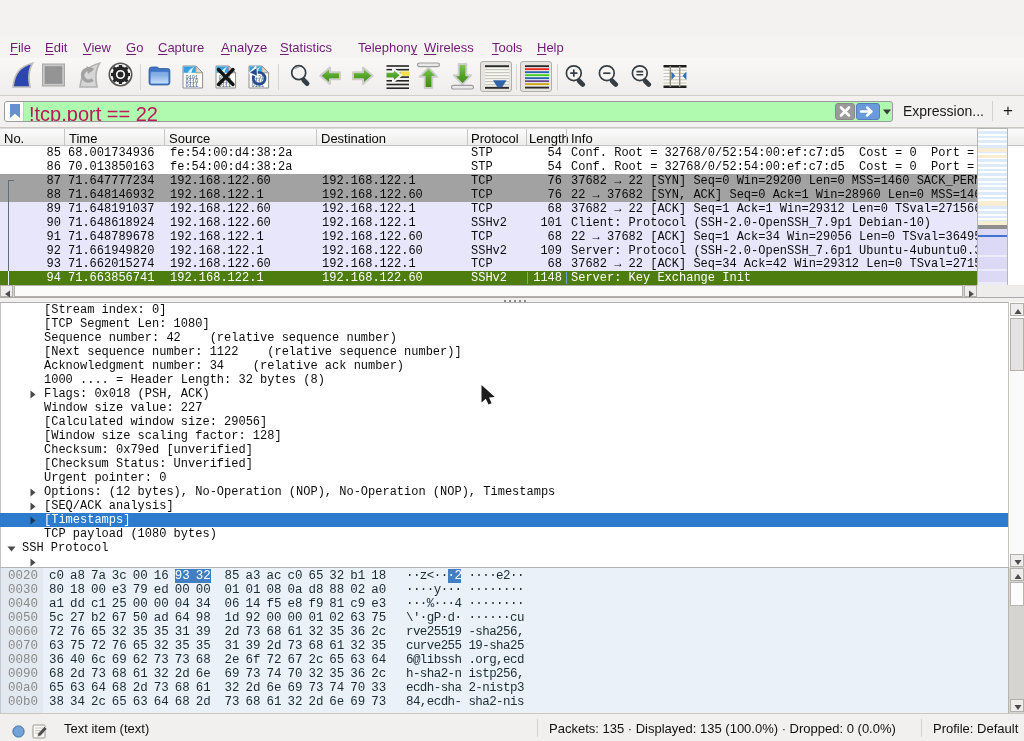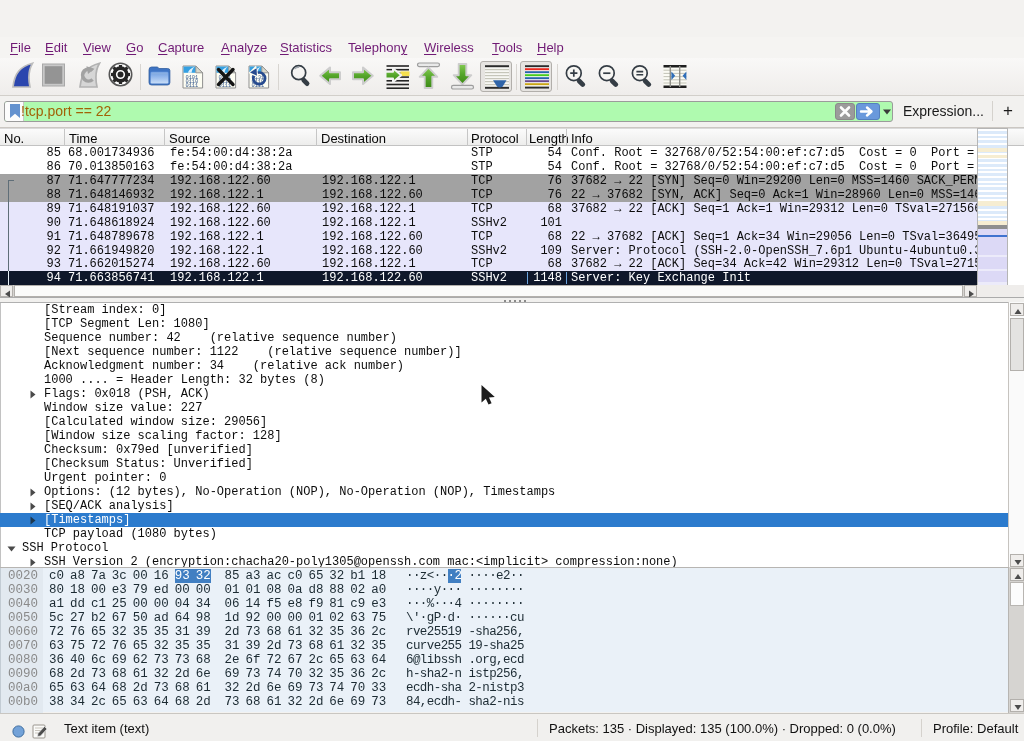--- a/index.html
+++ b/index.html
@@ -25,41 +25,41 @@
   background:linear-gradient(#f9f8f7,#efedeb); border-bottom:1px solid #d2cfca; }
 .tbsep { position:absolute; top:6px; width:1px; height:26px; background:#d8d5d1; }
 .ticon { position:absolute; top:6px; z-index:2; }
 
 
 #filterbar { position:absolute; left:0; top:96px; width:1024px; height:32px; background:#f2f1ef;
   border-bottom:1px solid #cbc7c2; }
 #filterfield { position:absolute; left:4px; top:5px; width:889px; height:21px; background:#affaaf;
   border:1px solid #9b9b9b; border-radius:3px; overflow:hidden; }
 #bookmark { position:absolute; left:0; top:0; width:19px; height:19px; background:#fcfcfc; border-right:1px solid #c8c8c8; }
-#ftext { position:absolute; left:16px; top:1px; font-size:14px; color:#a16207; }
+#ftext { position:absolute; left:24px; top:1px; font-size:20px; color:#be185d; }
 #expr { position:absolute; left:903px; top:7px; font-size:14px; color:#1a1a1a; }
 #fplus { position:absolute; left:1003px; top:5px; font-size:17px; color:#1a1a1a; }
 #fsep2 { position:absolute; left:992px; top:5px; width:1px; height:20px; background:#d5d2cd; }
 
 
 #plist { position:absolute; left:0; top:128px; width:1024px; height:169px; background:#fff; }
 #plheader { position:absolute; left:0; top:0; width:1024px; height:18px;
   background:linear-gradient(#fbfbfb,#ededec); border-bottom:1px solid #c2c2c2; border-top:1px solid #dadada; }
 #plheader .hc { position:absolute; top:1px; height:16px; font-size:13px; color:#060606; padding-top:1px; }
 #plheader .hd { position:absolute; top:0; width:1px; height:17px; background:#c6c6c6; }
 .prow { position:absolute; left:0; width:977px; height:14.2px; font-family:"Liberation Mono", monospace;
   font-size:12px; line-height:14.2px; white-space:pre; color:#0c0c0c; overflow:hidden; }
 .prow span { position:absolute; top:0; }
 .c1 { left:0; width:61px; text-align:right; display:inline-block; }
 .c2 { left:68px; } .c3 { left:170px; } .c4 { left:322px; } .c5 { left:471px; }
 .c6 { left:505px; width:57px; text-align:right; display:inline-block; }
 .c7 { left:571px; }
 .rgray { background:#a2a2a2; }
 .rlav { background:#e7e6fb; }
-.rsel { background:#0f172a; color:#fff; }
+.rsel { background:#4d7c0f; color:#fff; }
 #convline { position:absolute; left:8px; top:52px; width:6px; height:105px; }
 #convline .v { position:absolute; left:0; top:0; width:1px; height:91px; background:#5f6e78; }
 #convline .vw { position:absolute; left:0; top:91px; width:1px; height:14px; background:#e8f1f8; }
 #convline .h { position:absolute; left:0; top:0; width:6px; height:1px; background:#5f6e78; }
 
 
 #minimap { position:absolute; left:977px; top:0; width:31px; height:157px; background:#fff; border:1px solid #b5b5b5; }
 .sbthumb { position:absolute; left:0; width:100%; background:#fcfcfc; border:1px solid #b8b5b1; }
 .arrbtn2 { background:#efedeb; border:1px solid #b3b0ac; }
 
@@ -100,21 +100,21 @@
 
 
 <div id="menubar">
   <span style="left:10px"><u>F</u>ile</span>
   <span style="left:45px"><u>E</u>dit</span>
   <span style="left:83px"><u>V</u>iew</span>
   <span style="left:126px"><u>G</u>o</span>
   <span style="left:158px"><u>C</u>apture</span>
   <span style="left:221px"><u>A</u>nalyze</span>
   <span style="left:280px"><u>S</u>tatistics</span>
-  <span style="left:348px">Telephon<u>y</u></span>
+  <span style="left:358px">Telephon<u>y</u></span>
   <span style="left:424px"><u>W</u>ireless</span>
   <span style="left:492px"><u>T</u>ools</span>
   <span style="left:537px"><u>H</u>elp</span>
 </div>
 
 <div id="toolbar">
 <svg class="ticon" style="left:7px;top:4px" width="27" height="27" viewBox="0 0 27 27">
  <path d="M25.5 1.2 C13.5 4.2 7.5 11 6 25 L23 25 C21 15.5 21.5 8 25.5 1.2 Z" fill="#2b46ae" stroke="#bcbcbc" stroke-width="1.7"></path>
 </svg>
 <svg class="ticon" style="left:42px;top:5px" width="23" height="24" viewBox="0 0 23 24">
@@ -336,21 +336,21 @@
     <div class="hd" style="left:467px"></div>
     <div class="hd" style="left:526px"></div>
     <div class="hd" style="left:566px"></div>
   </div>
   <div id="prows">
       <div class="prow " style="top:18.0px"><span class="c1">85</span><span class="c2">68.001734936</span><span class="c3">fe:54:00:d4:38:2a</span><span class="c4"></span><span class="c5">STP</span><span class="c6">54</span><span class="c7">Conf. Root = 32768/0/52:54:00:ef:c7:d5  Cost = 0  Port = 0x8001</span></div>
 <div class="prow " style="top:31.9px"><span class="c1">86</span><span class="c2">70.013850163</span><span class="c3">fe:54:00:d4:38:2a</span><span class="c4"></span><span class="c5">STP</span><span class="c6">54</span><span class="c7">Conf. Root = 32768/0/52:54:00:ef:c7:d5  Cost = 0  Port = 0x8001</span></div>
 <div class="prow rgray" style="top:45.9px"><span class="c1">87</span><span class="c2">71.647777234</span><span class="c3">192.168.122.60</span><span class="c4">192.168.122.1</span><span class="c5">TCP</span><span class="c6">76</span><span class="c7">37682 → 22 [SYN] Seq=0 Win=29200 Len=0 MSS=1460 SACK_PERM=1</span></div>
 <div class="prow rgray" style="top:59.8px"><span class="c1">88</span><span class="c2">71.648146932</span><span class="c3">192.168.122.1</span><span class="c4">192.168.122.60</span><span class="c5">TCP</span><span class="c6">76</span><span class="c7">22 → 37682 [SYN, ACK] Seq=0 Ack=1 Win=28960 Len=0 MSS=1460</span></div>
 <div class="prow rlav" style="top:73.7px"><span class="c1">89</span><span class="c2">71.648191037</span><span class="c3">192.168.122.60</span><span class="c4">192.168.122.1</span><span class="c5">TCP</span><span class="c6">68</span><span class="c7">37682 → 22 [ACK] Seq=1 Ack=1 Win=29312 Len=0 TSval=2715660</span></div>
-<div class="prow rlav" style="top:87.7px"><span class="c1">90</span><span class="c2">71.648618924</span><span class="c3">192.168.122.60</span><span class="c4">192.168.122.1</span><span class="c5">SSHv2</span><span class="c6">101</span></div>
+<div class="prow rlav" style="top:87.7px"><span class="c1">90</span><span class="c2">71.648618924</span><span class="c3">192.168.122.60</span><span class="c4">192.168.122.1</span><span class="c5">SSHv2</span><span class="c6">101</span><span class="c7">Client: Protocol (SSH-2.0-OpenSSH_7.9p1 Debian-10)</span></div>
 <div class="prow rlav" style="top:101.6px"><span class="c1">91</span><span class="c2">71.648789678</span><span class="c3">192.168.122.1</span><span class="c4">192.168.122.60</span><span class="c5">TCP</span><span class="c6">68</span><span class="c7">22 → 37682 [ACK] Seq=1 Ack=34 Win=29056 Len=0 TSval=36495</span></div>
 <div class="prow rlav" style="top:115.5px"><span class="c1">92</span><span class="c2">71.661949820</span><span class="c3">192.168.122.1</span><span class="c4">192.168.122.60</span><span class="c5">SSHv2</span><span class="c6">109</span><span class="c7">Server: Protocol (SSH-2.0-OpenSSH_7.6p1 Ubuntu-4ubuntu0.3)</span></div>
 <div class="prow rlav" style="top:129.4px"><span class="c1">93</span><span class="c2">71.662015274</span><span class="c3">192.168.122.60</span><span class="c4">192.168.122.1</span><span class="c5">TCP</span><span class="c6">68</span><span class="c7">37682 → 22 [ACK] Seq=34 Ack=42 Win=29312 Len=0 TSval=2715</span></div>
 <div class="prow rsel" style="top:143.4px"><span class="c1">94</span><span class="c2">71.663856741</span><span class="c3">192.168.122.1</span><span class="c4">192.168.122.60</span><span class="c5">SSHv2</span><span class="c6">1148</span><span class="c7">Server: Key Exchange Init</span><span style="position:absolute;left:527px;top:1px;width:1px;height:12px;background:#6ba3de"></span><span style="position:absolute;left:566px;top:1px;width:1px;height:12px;background:#6ba3de"></span></div>
     </div>
 <div id="convline">
       <div class="v"></div>
       <div class="vw"></div>
       <div class="h"></div>
     </div>
@@ -410,21 +410,21 @@
         </svg><span style="position:absolute;left:44px">[SEQ/ACK analysis]</span></div>
 <div class="dline dsel" style="top:210.25px"><svg style="position:absolute;left:29px;top:3px" width="8" height="9">
           <path d="M1.5 0.5 L6.5 4.5 L1.5 8.5 Z" fill="#1c3850"></path>
         </svg><span style="position:absolute;left:44px">[Timestamps]</span></div>
 <div class="dline " style="top:224.30px"><span style="position:absolute;left:44px">TCP payload (1080 bytes)</span></div>
 <div class="dline " style="top:238.35px"><svg style="position:absolute;left:7px;top:4px" width="9" height="8">
           <path d="M0.5 1.5 L8.5 1.5 L4.5 6.5 Z" fill="#4a4a4a"></path>
         </svg><span style="position:absolute;left:22px">SSH Protocol</span></div>
 <div class="dline " style="top:252.40px"><svg style="position:absolute;left:29px;top:3px" width="8" height="9">
           <path d="M1.5 0.5 L6.5 4.5 L1.5 8.5 Z" fill="#4a4a4a"></path>
-        </svg><span style="position:absolute;left:44px">SSH Version 2 (encryption:chacha20-poly1305@openssh.com mac:&lt;implicit&gt; compression:none)</span></div>
+        </svg></div>
     </div>
   </div>
 
 <div id="hexpane">
     <div style="position:absolute;left:0;top:0;width:1px;height:145px;background:#c3ccd4;z-index:3"></div>
     <div id="hxrows">
       <div class="hxrow" style="top:0.50px"><span class="hxoff">0020</span><span class="hxg1"><span>c0 a8 7a 3c 00 16 </span><span class="hl">93 32</span><span></span></span><span class="hxg2">85 a3 ac c0 65 32 b1 18</span><span class="hxa"><span>··z&lt;··</span><span class="hl">·2</span><span> ····e2··</span></span></div>
 <div class="hxrow" style="top:14.56px"><span class="hxoff">0030</span><span class="hxg1"><span>80 18 00 e3 79 ed 00 00</span></span><span class="hxg2">01 01 08 0a d8 88 02 a0</span><span class="hxa"><span>····y··· ········</span></span></div>
 <div class="hxrow" style="top:28.62px"><span class="hxoff">0040</span><span class="hxg1"><span>a1 dd c1 25 00 00 04 34</span></span><span class="hxg2">06 14 f5 e8 f9 81 c9 e3</span><span class="hxa"><span>···%···4 ········</span></span></div>
 <div class="hxrow" style="top:42.68px"><span class="hxoff">0050</span><span class="hxg1"><span>5c 27 b2 67 50 ad 64 98</span></span><span class="hxg2">1d 92 00 00 01 02 63 75</span><span class="hxa"><span>\'·gP·d· ······cu</span></span></div>

